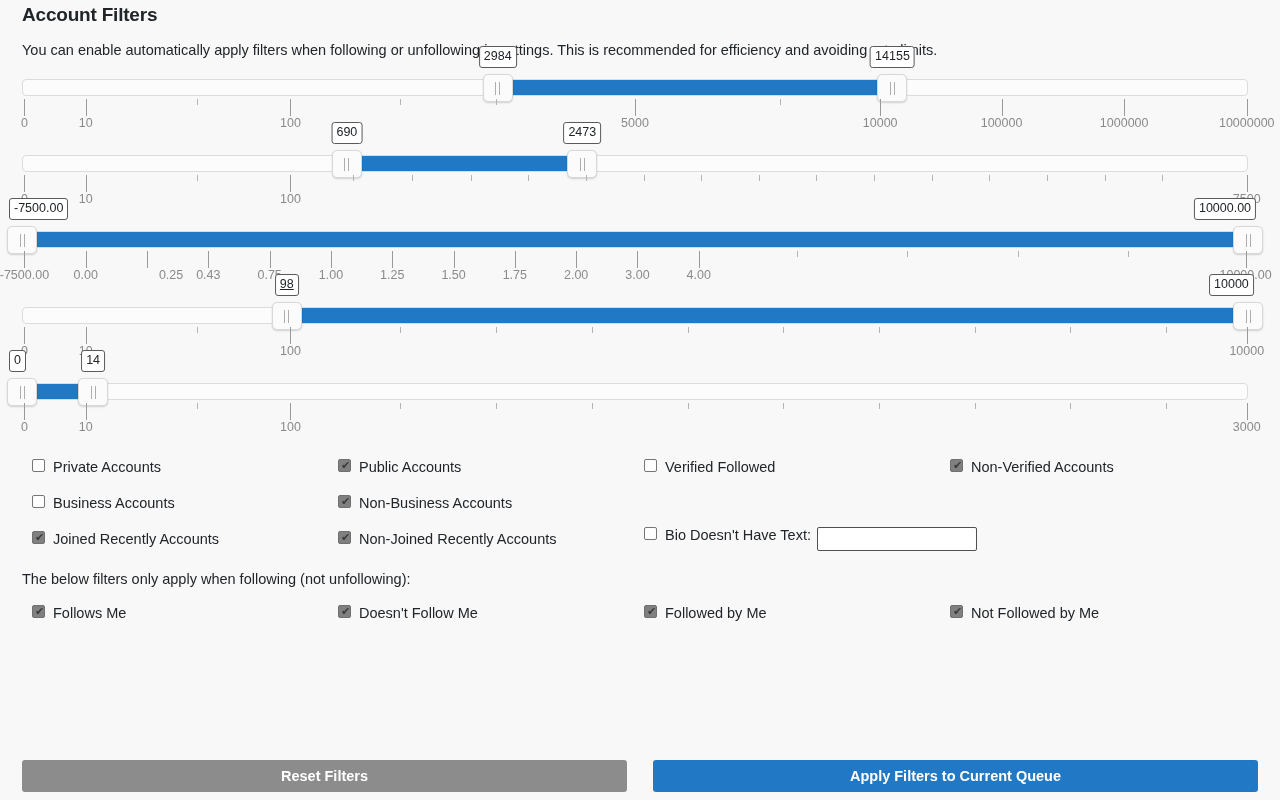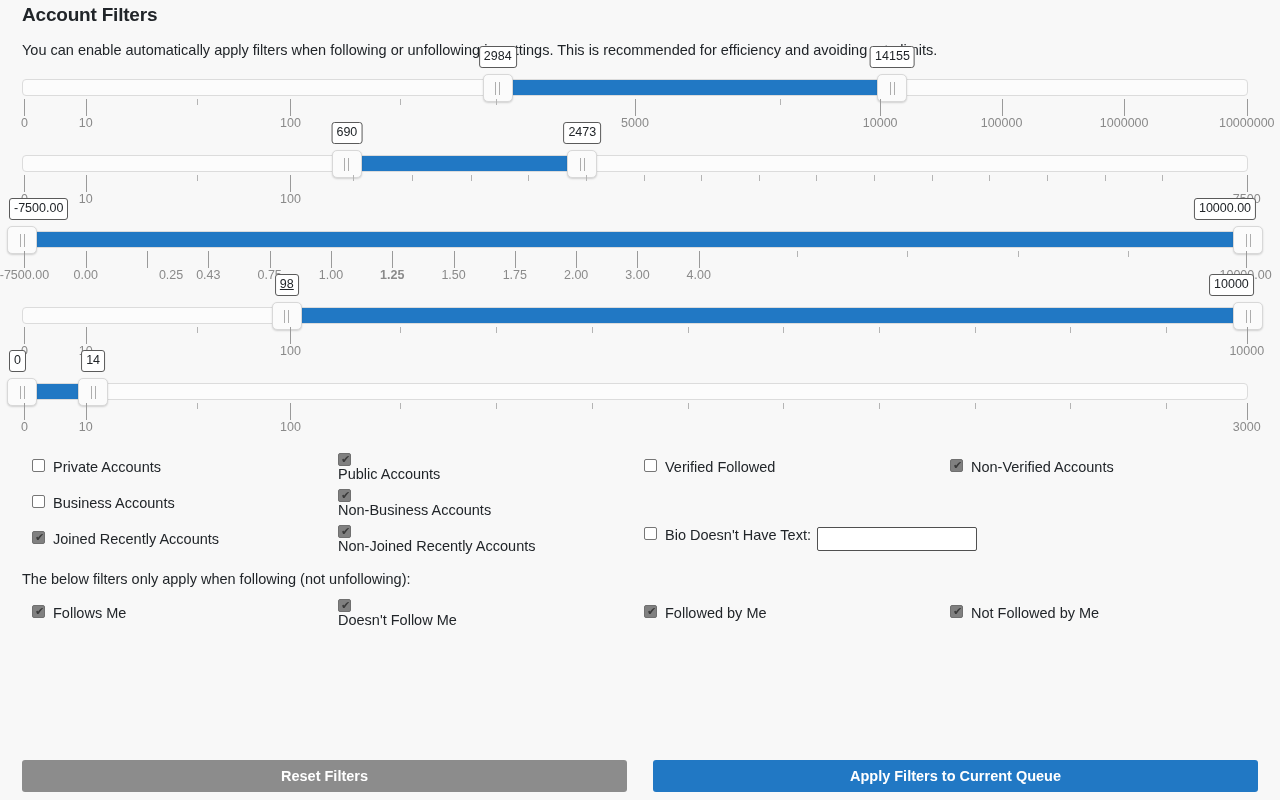--- a/index.html
+++ b/index.html
@@ -60,21 +60,21 @@
   .tlabel {
     position: absolute; top: 17px; transform: translateX(-50%);
     font-size: 12.5px; line-height: 14px; color: #8a8a8a; white-space: nowrap;
   }
 
   
   .check-grid { margin-top: 10px; }
   .check-row { display: flex; align-items: center; height: 36px; }
   .cell { display: flex; align-items: flex-start; }
   .cell.c1 { width: 306px; padding-left: 10px; }
-  .cell.c2 { width: 306px; padding-left: 10px; flex-direction: column; }
+  .cell.c2 { width: 306px; padding-left: 10px; }
   .cell.c3 { width: 306px; padding-left: 10px; }
   .cell.c4 { width: 306px; padding-left: 10px; }
   .cb {
     width: 13px; height: 13px; border: 1px solid #767676; border-radius: 2px;
     background: #fff; flex: 0 0 13px; position: relative; margin-right: 8px;
   }
   .cb.checked { background: #808080; border-color: #707070; }
   .cb.checked::after {
     content: "✔"; position: absolute; left: 0; top: -3px;
     width: 13px; text-align: center; font-size: 11px; color: #3a3a3a; line-height: 16px;
@@ -205,21 +205,21 @@
           <div class="tlabel" style="left: 5.2%;">0.00</div>
           <div class="tick major" style="left: 10.2%;"></div>
           <div class="tlabel" style="left: 10.2%; margin-left: 24px;">0.25</div>
           <div class="tick major" style="left: 15.2%;"></div>
           <div class="tlabel" style="left: 15.2%;">0.43</div>
           <div class="tick major" style="left: 20.2%;"></div>
           <div class="tlabel" style="left: 20.2%;">0.75</div>
           <div class="tick major" style="left: 25.2%;"></div>
           <div class="tlabel" style="left: 25.2%;">1.00</div>
           <div class="tick major" style="left: 30.2%;"></div>
-          <div class="tlabel" style="left: 30.2%; font-weight: bold;">1.25</div>
+          <div class="tlabel" style="left: 30.2%;">1.25</div>
           <div class="tick major" style="left: 35.2%;"></div>
           <div class="tlabel" style="left: 35.2%;">1.50</div>
           <div class="tick major" style="left: 40.2%;"></div>
           <div class="tlabel" style="left: 40.2%;">1.75</div>
           <div class="tick major" style="left: 45.2%;"></div>
           <div class="tlabel" style="left: 45.2%;">2.00</div>
           <div class="tick major" style="left: 50.2%;"></div>
           <div class="tlabel" style="left: 50.2%;">3.00</div>
           <div class="tick major" style="left: 55.2%;"></div>
           <div class="tlabel" style="left: 55.2%;">4.00</div>

